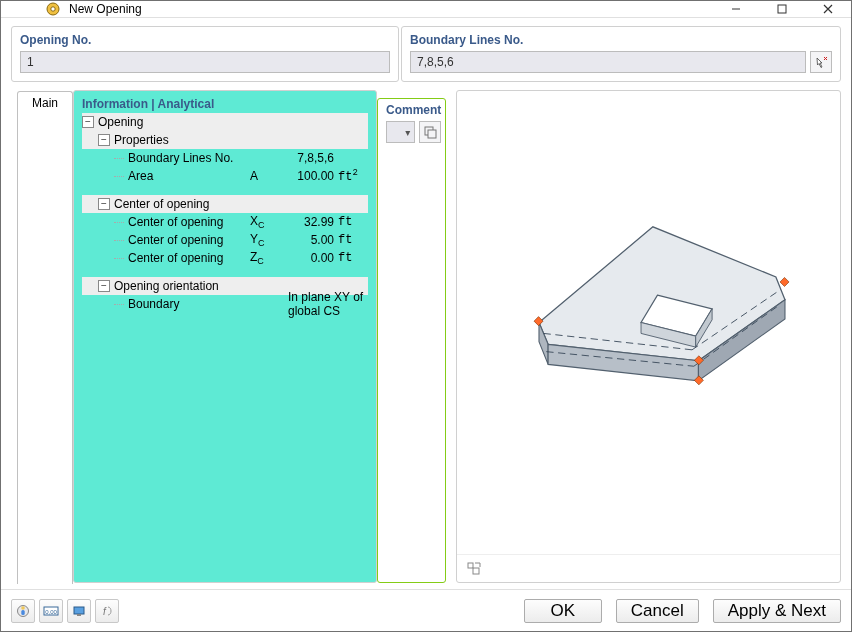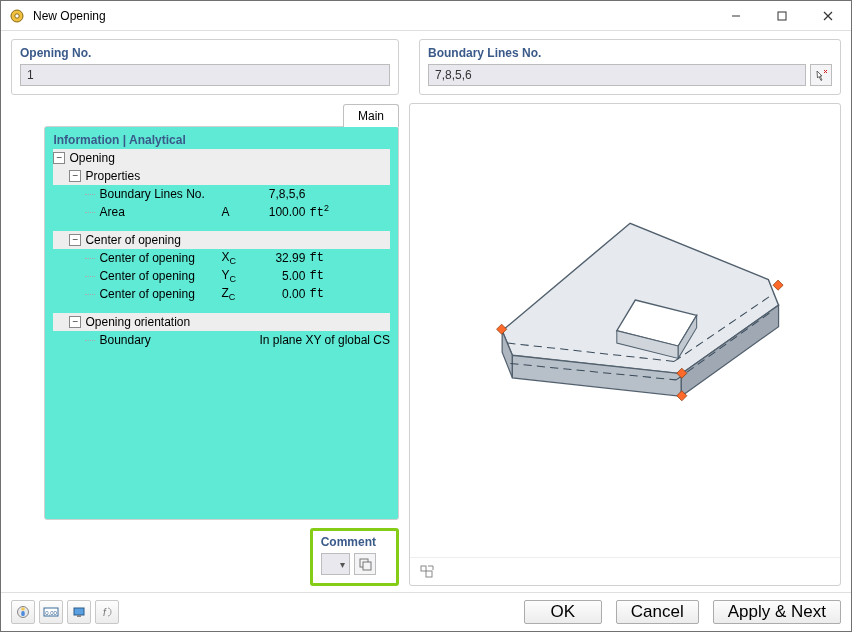--- a/index.html
+++ b/index.html
@@ -12,24 +12,25 @@
   }
   .window {
     width: 852px;
     height: 632px;
     border: 1px solid #707070;
     display: flex;
     flex-direction: column;
     background: #fff;
   }
   .titlebar {
-    height: 30px;
+    height: 17px;
     display: flex;
     align-items: center;
     border-bottom: 1px solid #e0e0e0;
+    padding-left: 36px;
   }
   .titlebar-icon {
     width: 16px; height: 16px;
     margin: 0 8px;
     display:inline-flex; align-items:center; justify-content:center;
   }
   .titlebar-title { flex: 0 0 auto; font-size: 12px; }
   .titlebar-spacer { flex: 1; }
   .winbtn {
     width: 46px; height: 30px;
@@ -39,21 +40,21 @@
 
   .content {
     flex: 1;
     display: flex;
     flex-direction: column;
     padding: 8px 10px 6px 10px;
     gap: 8px;
   }
   .toprow {
     display: flex;
-    gap: 20px;
+    gap: 2px;
   }
   .fieldbox {
     border: 1px solid #d0d0d0;
     border-radius: 3px;
     background: #fff;
     padding: 6px 8px 8px 8px;
     display:flex; flex-direction:column; gap:4px;
   }
   .fieldbox.left { flex: 0 0 388px; }
   .fieldbox.right { flex: 1; position: relative; }
@@ -81,23 +82,22 @@
   }
 
   .midrow {
     flex:1;
     display:flex;
     gap:10px;
     min-height:0;
   }
   .leftcol {
     flex: 0 0 388px;
-    display:flex; flex-direction:column;
+    display:flex; 
     min-height:0;
-    align-items:flex-end;
   }
   .rightcol {
     flex:1;
     border:1px solid #d0d0d0;
     border-radius:3px;
     background:#fff;
     display:flex; flex-direction:column;
   }
 
   .tabs {
@@ -159,23 +159,23 @@
   .tnameFull { flex:1; }
   .tsym { flex:0 0 34px; text-align:left; }
   .tval { flex:0 0 54px; text-align:right; padding-right:4px; }
   .tunit { flex:0 0 30px; text-align:left;font-family:Liberation Mono, monospace; }
   .tvalwide { flex:1; text-align:left; padding-left:4px;}
   .sub { font-size:9px; vertical-align:sub; }
   .sup { font-size:9px; vertical-align:super; }
 
   .commentbox {
     margin-top:8px;
-    border:3px solid #84cc16;
+    border:1px solid #84cc16;
     border-radius:3px;
-    padding:4px 20px 8px 8px;
+    padding:4px 4px 8px 8px;
     display:flex; flex-direction:column; gap:4px;
   }
   .commentrow { display:flex; gap:4px; align-items:center; }
   .combo {
     flex:1;
     height:22px;
     border:1px solid #bcbcbc;
     background:#e8e8ee;
     display:flex; align-items:center; justify-content:flex-end;
     padding:0 4px;

